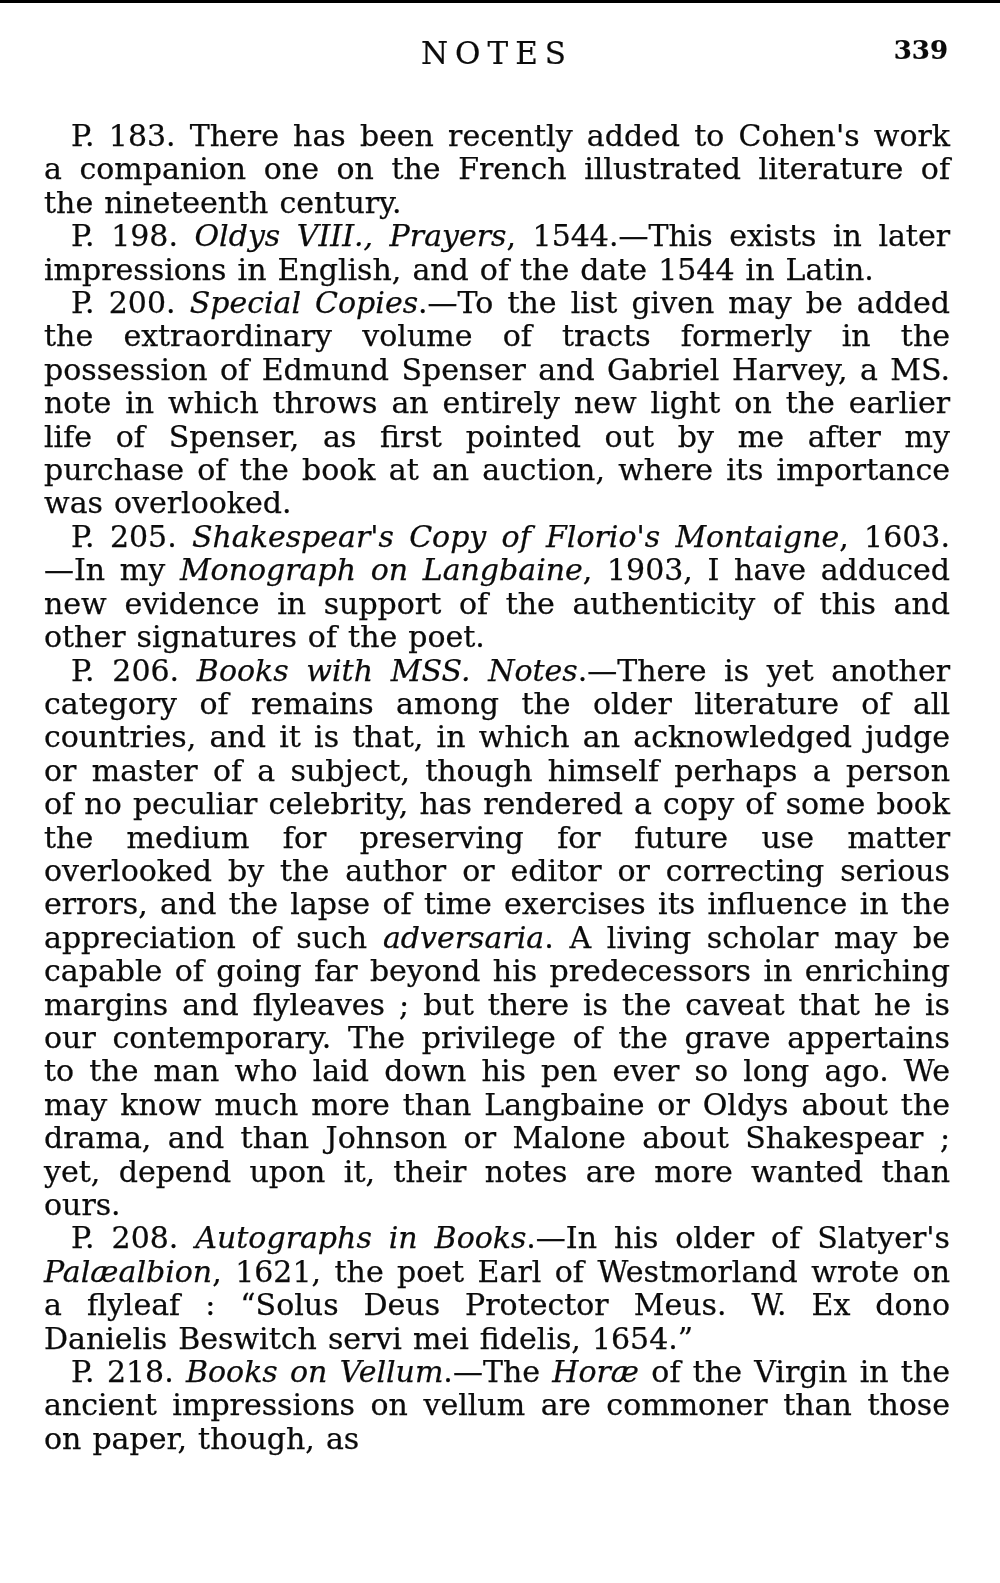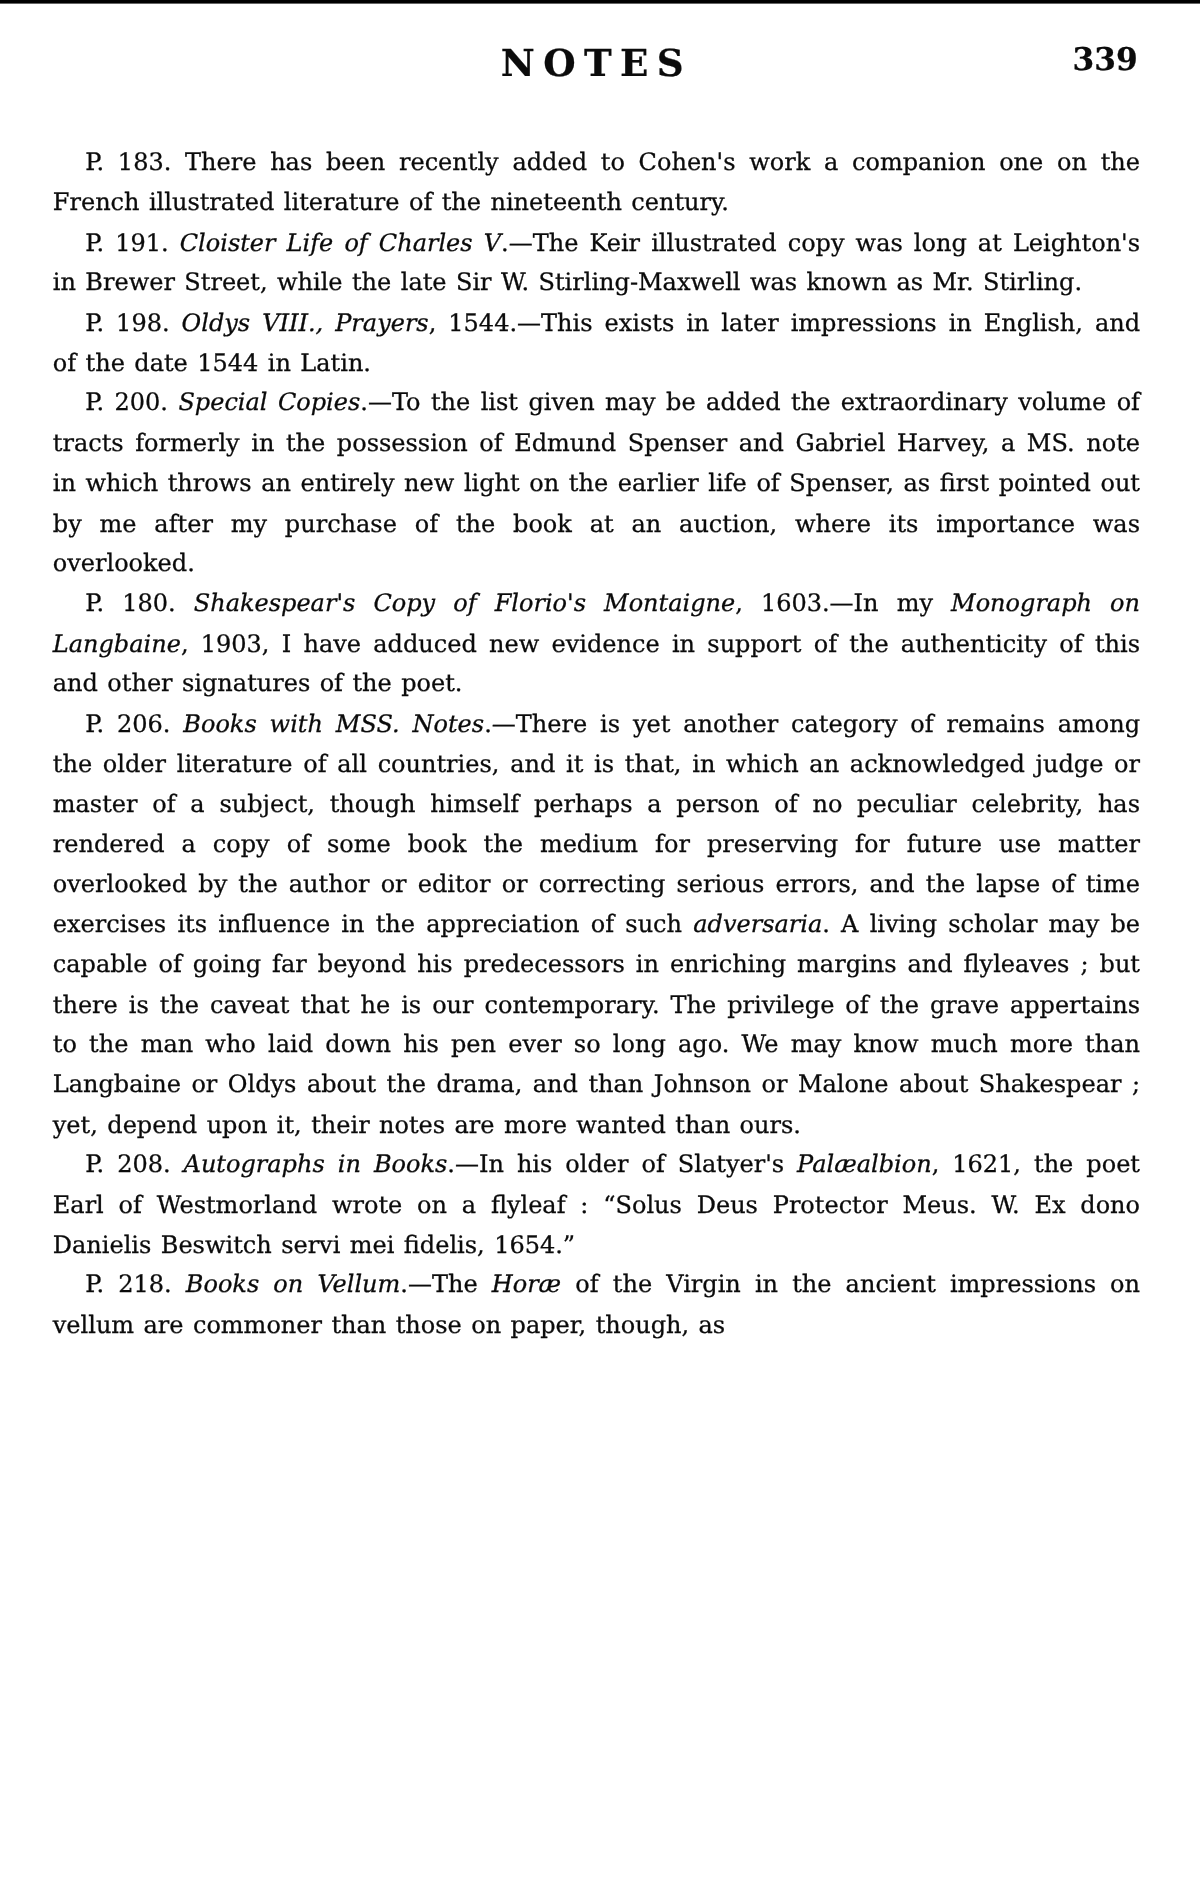--- a/index.html
+++ b/index.html
@@ -28,38 +28,38 @@
   }
   .running-head {
     position: relative;
     height: 42px;
   }
   .running-head .title {
     position: absolute;
     left: 0; right: 0;
     text-align: center;
     font-size: 31px;
-    font-weight: bold;
+    font-weight: normal;
     letter-spacing: 7px;
     -webkit-text-stroke: 0.2px currentColor;
   }
   .running-head .pagenum {
     position: absolute;
     right: 2px;
     top: 0;
     font-size: 26px;
     font-weight: bold;
     -webkit-text-stroke: 0.2px currentColor;
   }
   .text-block {
     margin-top: 42px;
   }
   p.para {
     margin: 0;
-    font-size: 20px;
+    font-size: 30px;
     line-height: 33.4px;
     text-align: justify;
     text-indent: 27px;
     word-spacing: 1.5px;
     -webkit-text-stroke: 0.25px currentColor;
   }
   p.para i {
     font-style: italic;
   }
 </style>
@@ -69,21 +69,20 @@
 <div class="scan-edge-top"></div>
 
 <div class="page">
   <div class="running-head">
     <div class="title">NOTES</div>
     <div class="pagenum">339</div>
   </div>
 
   <div class="text-block">
       <p class="para"><span>P. 183. There has been recently added to Cohen's work a companion one on the French illustrated literature of the nineteenth century.</span></p>
-      <p class="para"><span>P. 191. </span><i>Cloister Life of Charles V</i><span>.—The Keir illustrated copy was long at Leighton's in Brewer Street, while the late Sir W. Stirling-Maxwell was known as Mr. Stirling.</span></p>
       <p class="para"><span>P. 198. </span><i>Oldys VIII., Prayers</i><span>, 1544.—This exists in later impressions in English, and of the date 1544 in Latin.</span></p>
       <p class="para"><span>P. 200. </span><i>Special Copies</i><span>.—To the list given may be added the extraordinary volume of tracts formerly in the possession of Edmund Spenser and Gabriel Harvey, a MS. note in which throws an entirely new light on the earlier life of Spenser, as first pointed out by me after my purchase of the book at an auction, where its importance was overlooked.</span></p>
-      <p class="para"><span>P. 180. </span><i>Shakespear's Copy of Florio's Montaigne</i><span>, 1603.—In my </span><i>Monograph on Langbaine</i><span>, 1903, I have adduced new evidence in support of the authenticity of this and other signatures of the poet.</span></p>
+      <p class="para"><span>P. 205. </span><i>Shakespear's Copy of Florio's Montaigne</i><span>, 1603.—In my </span><i>Monograph on Langbaine</i><span>, 1903, I have adduced new evidence in support of the authenticity of this and other signatures of the poet.</span></p>
       <p class="para"><span>P. 206. </span><i>Books with MSS. Notes</i><span>.—There is yet another category of remains among the older literature of all countries, and it is that, in which an acknowledged judge or master of a subject, though himself perhaps a person of no peculiar celebrity, has rendered a copy of some book the medium for preserving for future use matter overlooked by the author or editor or correcting serious errors, and the lapse of time exercises its influence in the appreciation of such </span><i>adversaria</i><span>.  A living scholar may be capable of going far beyond his predecessors in enriching margins and flyleaves ; but there is the caveat that he is our contemporary.  The privilege of the grave appertains to the man who laid down his pen ever so long ago.  We may know much more than Langbaine or Oldys about the drama, and than Johnson or Malone about Shakespear ; yet, depend upon it, their notes are more wanted than ours.</span></p>
       <p class="para"><span>P. 208. </span><i>Autographs in Books</i><span>.—In his older of Slatyer's </span><i>Palæalbion</i><span>, 1621, the poet Earl of Westmorland wrote on a flyleaf : “Solus Deus Protector Meus. W. Ex dono Danielis Beswitch servi mei fidelis, 1654.”</span></p>
       <p class="para"><span>P. 218. </span><i>Books on Vellum</i><span>.—The </span><i>Horæ</i><span> of the Virgin in the ancient impressions on vellum are commoner than those on paper, though, as</span></p>
     </div>
 </div>
 
 </body></html>

